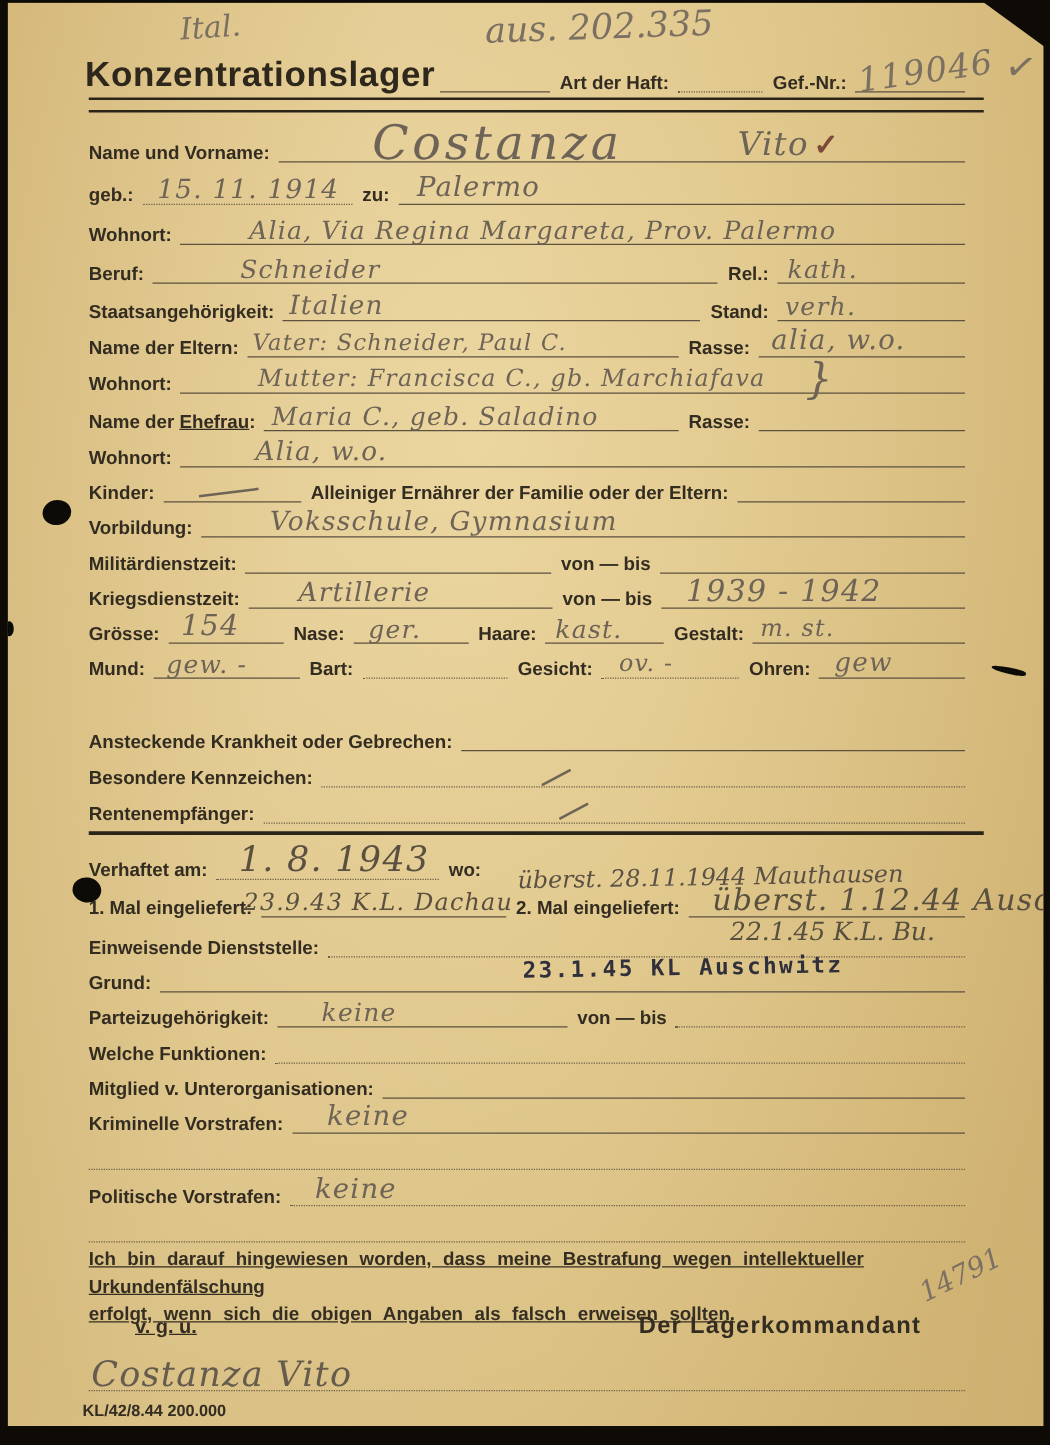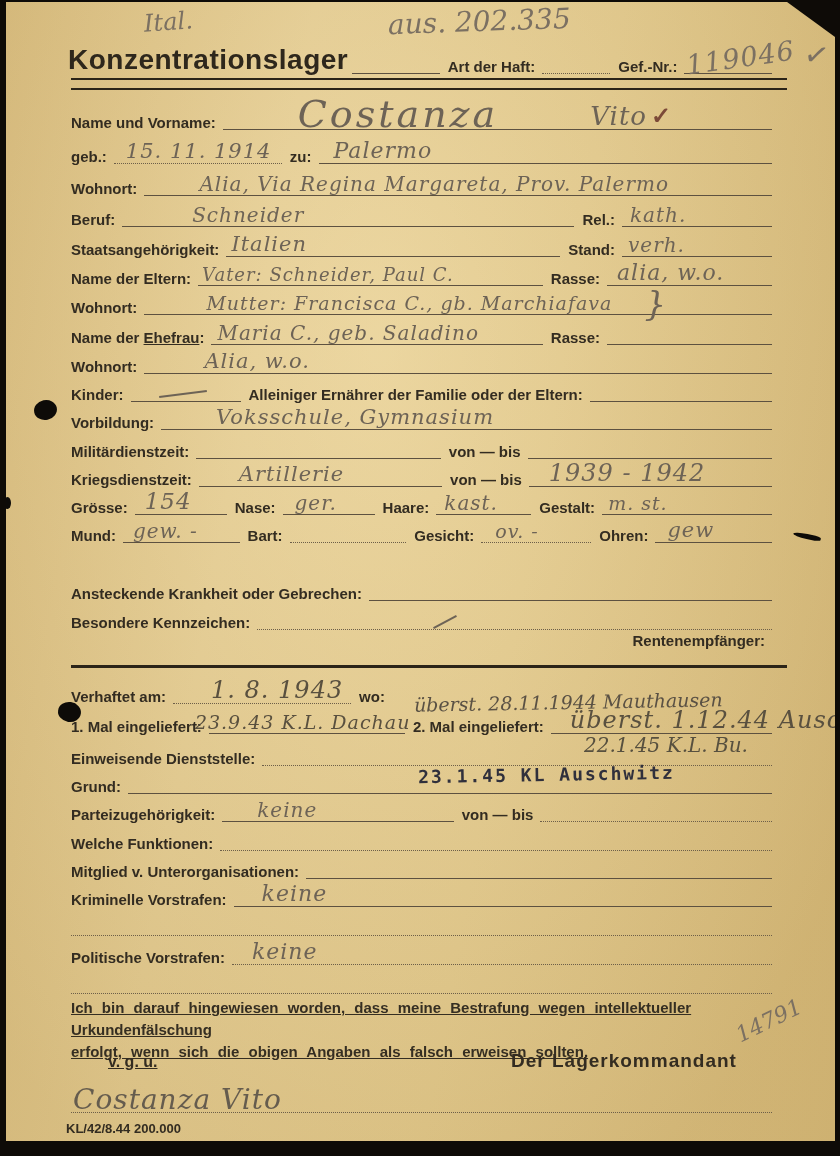--- a/index.html
+++ b/index.html
@@ -224,33 +224,33 @@
     <span class="field dotted">
       <span class="slash" style="left:175px;bottom:6px;"></span>
     </span>
   </div>
 
   <div class="row" style="top:573px;">
     <span class="lbl">Ansteckende Krankheit oder Gebrechen:</span>
     <span class="field"></span>
   </div>
 
-  <div class="row" style="top:631px;flex-direction:column;">
+  <div class="row" style="top:631px;">
     <span class="lbl">Rentenempfänger:</span>
     <span class="field dotted">
       <span class="slash" style="left:235px;bottom:8px;"></span>
     </span>
   </div>
 
   <div class="rule1" style="top:663px;"></div>
 
   <div class="row" style="top:676px;">
     <span class="lbl">Verhaftet am:</span>
     <span class="field dotted" style="max-width:178px;">
-      <span class="hw hw-dark" style="left:18px;font-size:24px;margin-left:20px;">1. 8. 1943</span>
+      <span class="hw hw-dark" style="left:18px;font-size:28px;">1. 8. 1943</span>
     </span>
     <span class="lbl midlbl">wo:</span>
   </div>
 
   <div class="pencil hw-dark" style="left:408px;top:691px;font-size:19px;color:#5a5144;transform:rotate(-1deg);">überst. 28.11.1944 Mauthausen</div>
 
   <div class="row" style="top:706px;">
     <span class="lbl">1. Mal eingeliefert:</span>
     <span class="field" style="max-width:196px;">
       <span class="hw hw-dark" style="left:-14px;font-size:19px;">23.9.43 K.L. Dachau</span>

